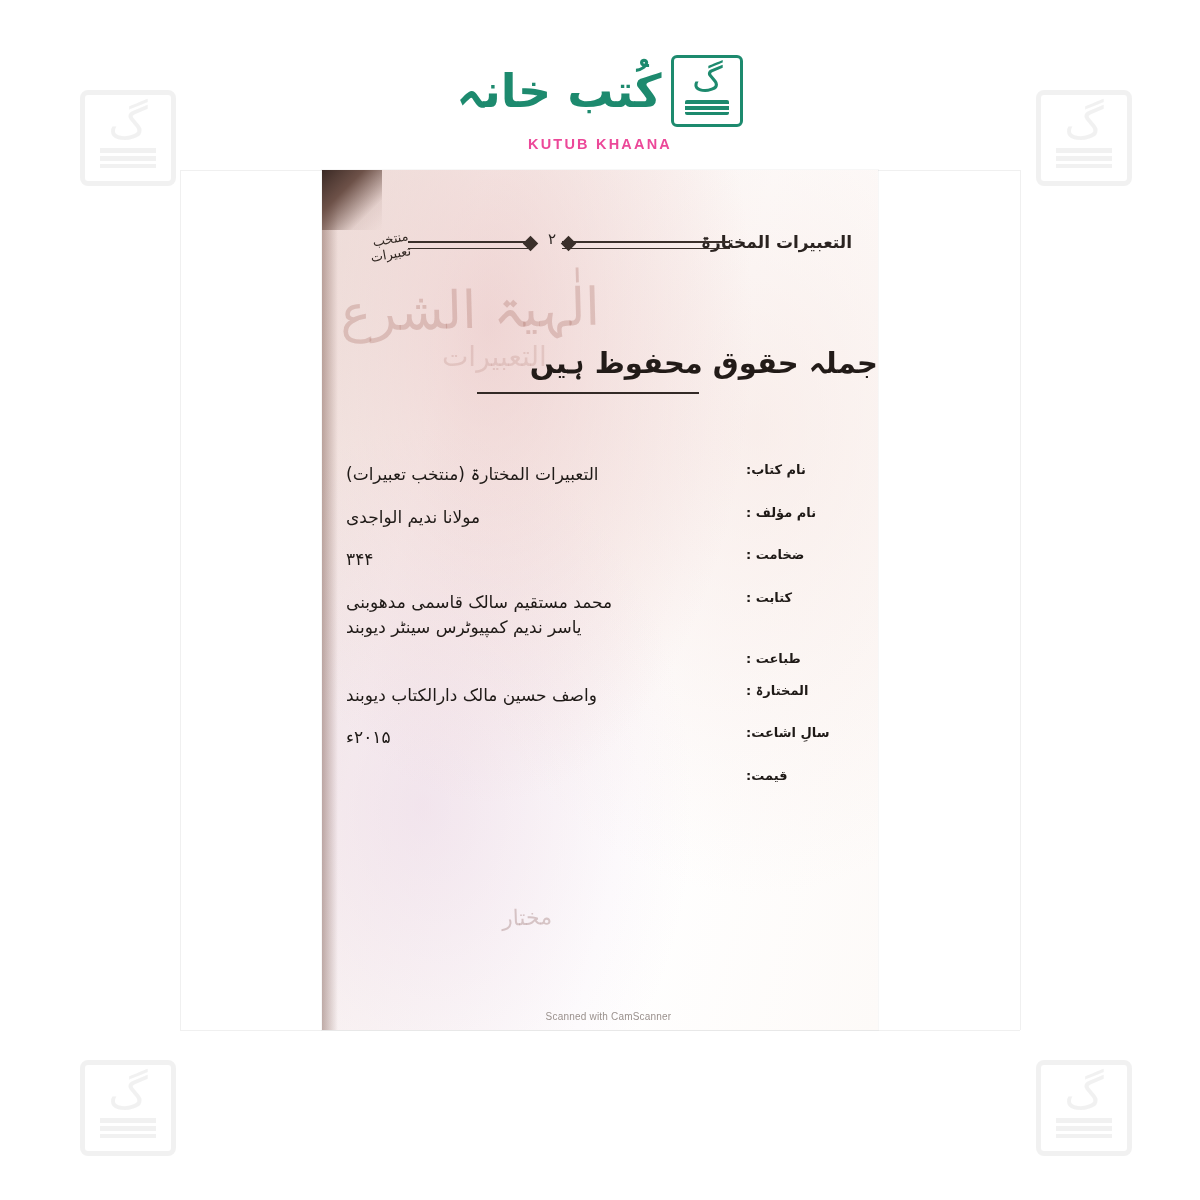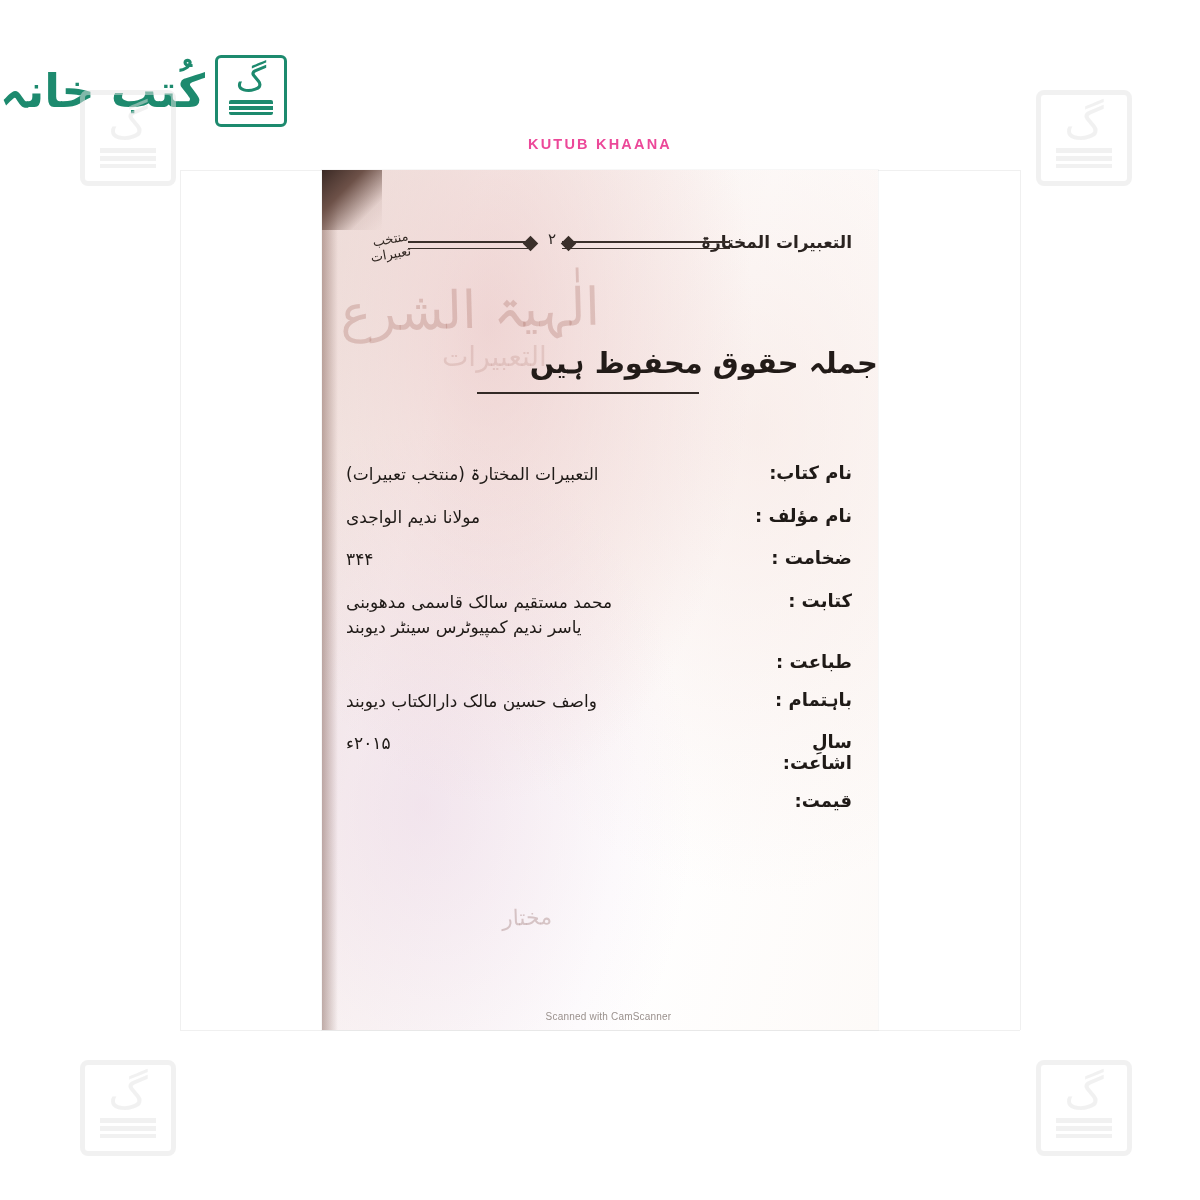--- a/index.html
+++ b/index.html
@@ -19,21 +19,21 @@
   .brand {
     position: absolute;
     top: 52px;
     left: 0;
     width: 1200px;
     text-align: center;
   }
   .brand-logo-row {
     display: flex;
     align-items: center;
-    justify-content: flex-start;
+    justify-content: center;
     gap: 10px;
     height: 78px;
   }
   .brand-mark {
     width: 72px;
     height: 72px;
     border: 3px solid #1d8a6e;
     border-radius: 6px;
     position: relative;
     box-sizing: border-box;
@@ -294,22 +294,22 @@
     color: #1f1a17;
   }
   .row {
     display: flex;
     align-items: flex-start;
     margin-bottom: 17px;
   }
   .row .lbl {
     width: 112px;
     flex: 0 0 112px;
-    text-align: right;
-    font-size: 18px;
+    text-align: left;
+    font-size: 13px;
     font-weight: 700;
     padding-right: 6px;
     box-sizing: border-box;
   }
   .row .val {
     flex: 1 1 auto;
     text-align: left;
     font-size: 17px;
     padding-right: 24px;
     line-height: 1.5;
@@ -405,21 +405,21 @@
         <span>محمد مستقیم سالک قاسمی مدھوبنی</span>
         <span class="line2">یاسر ندیم کمپیوٹرس سینٹر دیوبند</span>
       </div>
     </div>
 
     <div class="row">
       <div class="lbl">طباعت :</div>
     </div>
 
     <div class="row">
-      <div class="lbl">باہتمام :</div>
+      <div class="lbl">المختارۃ :</div>
       <div class="val">واصف حسین مالک دارالکتاب دیوبند</div>
     </div>
 
     <div class="row">
       <div class="lbl">سالِ اشاعت:</div>
       <div class="val">۲۰۱۵ء</div>
     </div>
 
     <div class="row">
       <div class="lbl">قیمت:</div>

